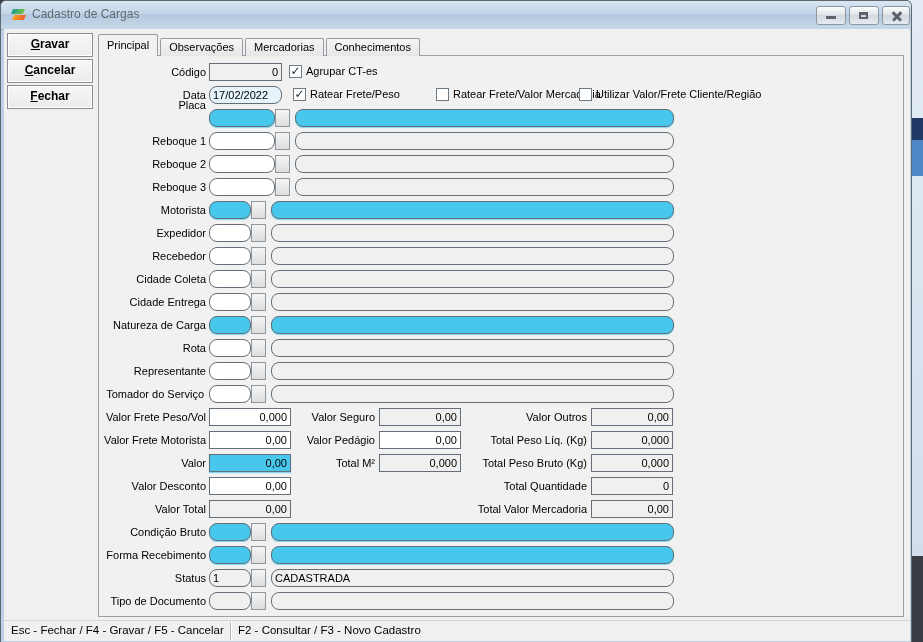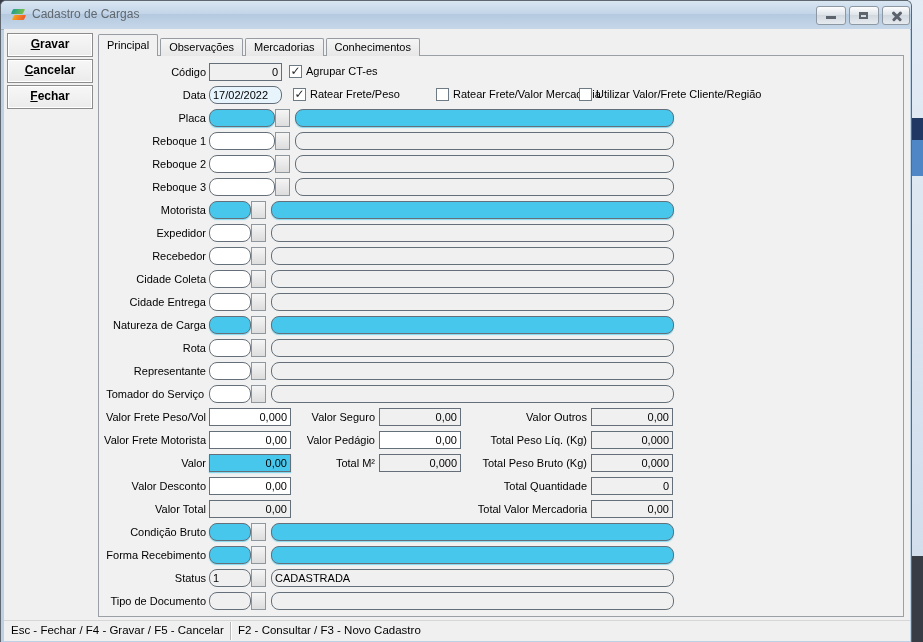--- a/index.html
+++ b/index.html
@@ -127,21 +127,21 @@
         <div class="cb" style="left: 288px; top: 64px;">✓</div>
         <div class="cb-lbl" style="left: 305px; top: 62px;">Agrupar CT-es</div>
         <div class="lbl" style="left: 5px; top: 86px; width: 200px;">Data</div>
         <div class="fld txt date" style="left: 208px; top: 85px; width: 73px;">17/02/2022</div>
         <div class="cb" style="left: 292px; top: 87px;">✓</div>
         <div class="cb-lbl" style="left: 309px; top: 85px;">Ratear Frete/Peso</div>
         <div class="cb" style="left: 435px; top: 87px;"></div>
         <div class="cb-lbl" style="left: 452px; top: 85px;">Ratear Frete/Valor Mercadoria</div>
         <div class="cb" style="left: 578px; top: 87px;"></div>
         <div class="cb-lbl" style="left: 595px; top: 85px;">Utilizar Valor/Frete Cliente/Região</div>
-        <div class="lbl" style="left: 5px; top: 109px; width: 200px;">Placa</div>
+        <div class="lbl" style="left: 5px; top: 96px; width: 200px;">Placa</div>
         <div class="fld txt required" style="left: 208px; top: 108px; width: 66px;"></div>
         <div class="lk-btn" style="left: 274px; top: 108px;"></div>
         <div class="fld txt required" style="left: 294px; top: 108px; width: 379px;"></div>
         <div class="lbl" style="left: 5px; top: 132px; width: 200px;">Reboque 1</div>
         <div class="fld txt" style="left: 208px; top: 131px; width: 66px;"></div>
         <div class="lk-btn" style="left: 274px; top: 131px;"></div>
         <div class="fld txt disabled" style="left: 294px; top: 131px; width: 379px;"></div>
         <div class="lbl" style="left: 5px; top: 155px; width: 200px;">Reboque 2</div>
         <div class="fld txt" style="left: 208px; top: 154px; width: 66px;"></div>
         <div class="lk-btn" style="left: 274px; top: 154px;"></div>

